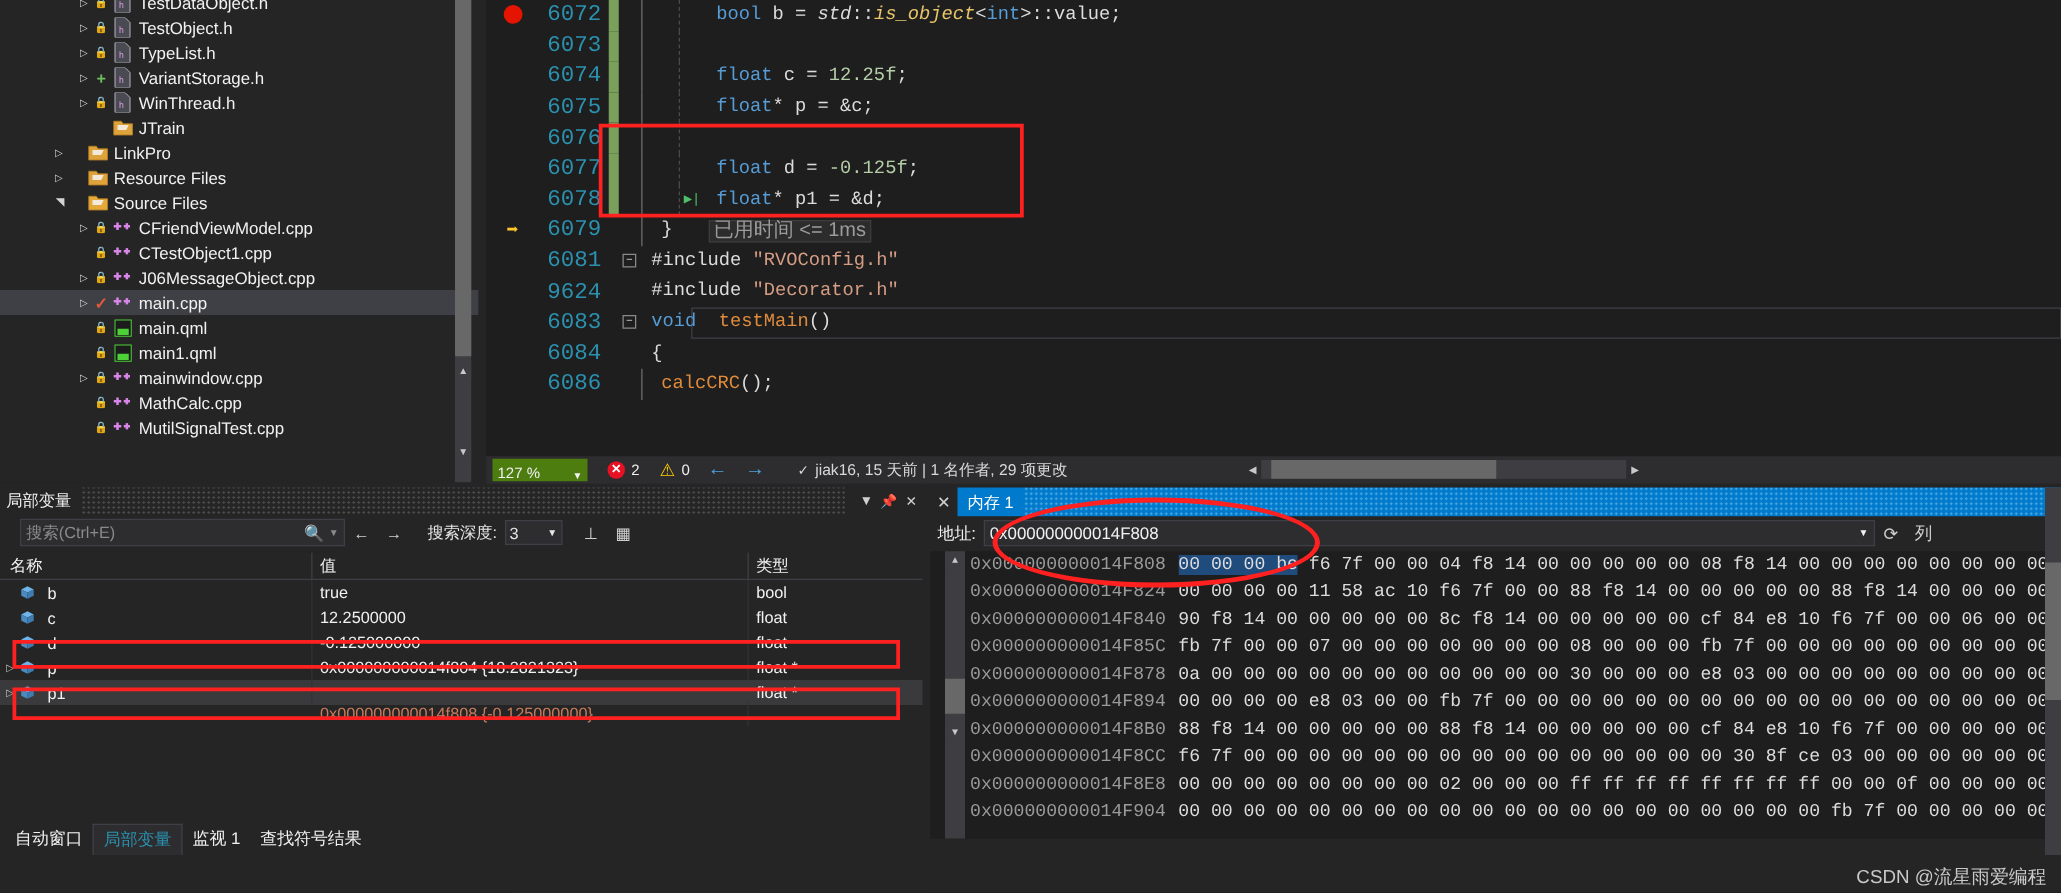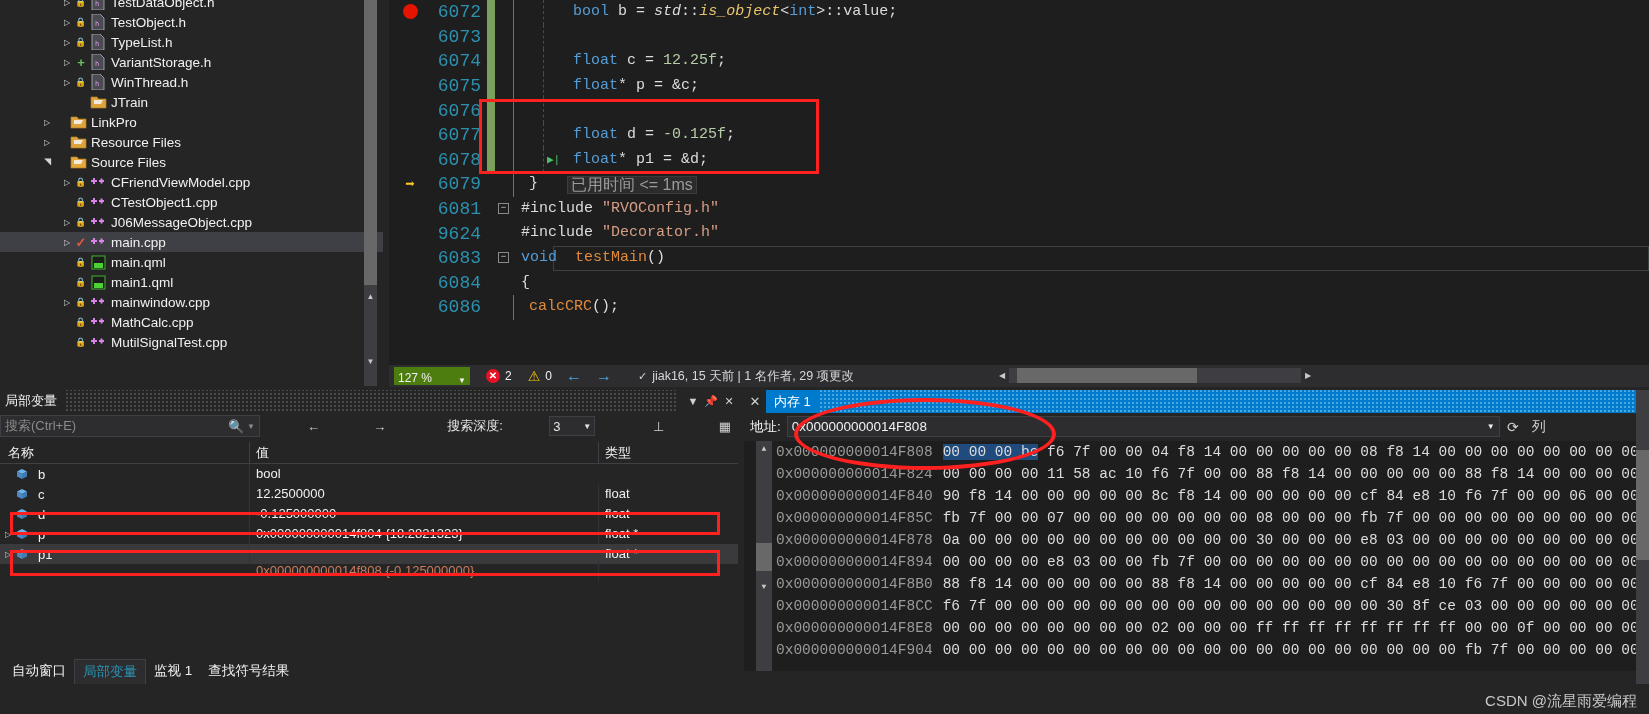--- a/index.html
+++ b/index.html
@@ -161,22 +161,22 @@
     height: 22px; display: flex; align-items: center;
     color: #f1f1f1; font-size: 13px; padding-left: 5px; position: relative;
   }
   .title-dots {
     flex: 1; height: 22px; margin: 0 8px;
     background-image: radial-gradient(#4a4a4a 1px, transparent 1px);
     background-size: 4px 4px; background-position: 0 10px;
   }
   .t-btn { width: 18px; text-align: center; color: #d0d0d0; font-size: 11px; cursor: default; }
   .toolbar2 {
-    height: 28px; display: flex; align-items: center; gap: 12px;
-    background: #252526; padding-left: 0; color: #d0d0d0; font-size: 13px; justify-content: space-between;
+    height: 28px; display: flex; align-items: center; gap: 0px;
+    background: #252526; padding-left: 16px; color: #d0d0d0; font-size: 13px;
   }
   .searchbox {
     width: 260px; height: 22px; background: #2d2d30; border: 1px solid #3f3f46;
     display: flex; align-items: center; padding: 0 4px; color: #8a8a8a; font-size: 13px;
   }
   .searchbox .ph { flex: 1; }
   .sd-label { margin-left: 14px; color: #e6e6e6; font-size: 13px; }
   .sd-sel {
     width: 46px; height: 20px; background: #2d2d30; border: 1px solid #3f3f46;
     margin-left: 6px; display: flex; align-items: center; justify-content: space-between;
@@ -626,20 +626,21 @@
               <span class="exp-tri"></span>
               <span class="cube">
                 <svg class="ic" width="12" height="12" viewBox="0 0 12 12">
                   <path d="M6 1l5 2.5L6 6 1 3.5z" fill="#6fb3e8"></path>
                   <path d="M1 3.5V8.5L6 11V6z" fill="#4a8ac0"></path>
                   <path d="M11 3.5V8.5L6 11V6z" fill="#3d7bb0"></path>
                 </svg>
               </span>
               <span style="padding-left: 2px;">b</span>
             </div>
+            <div class="gr-val">true</div>
             <div class="gr-typ">bool</div>
           </div>
           <div class="grid-row">
             <div class="gr-name">
               <span class="exp-tri"></span>
               <span class="cube">
                 <svg class="ic" width="12" height="12" viewBox="0 0 12 12">
                   <path d="M6 1l5 2.5L6 6 1 3.5z" fill="#6fb3e8"></path>
                   <path d="M1 3.5V8.5L6 11V6z" fill="#4a8ac0"></path>
                   <path d="M11 3.5V8.5L6 11V6z" fill="#3d7bb0"></path>

